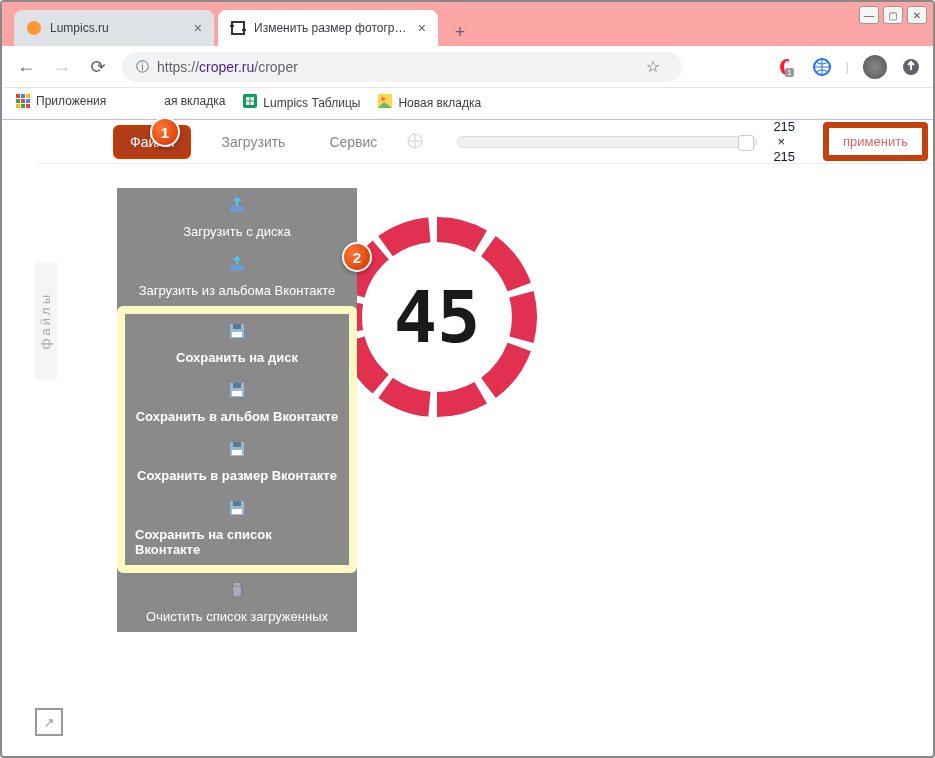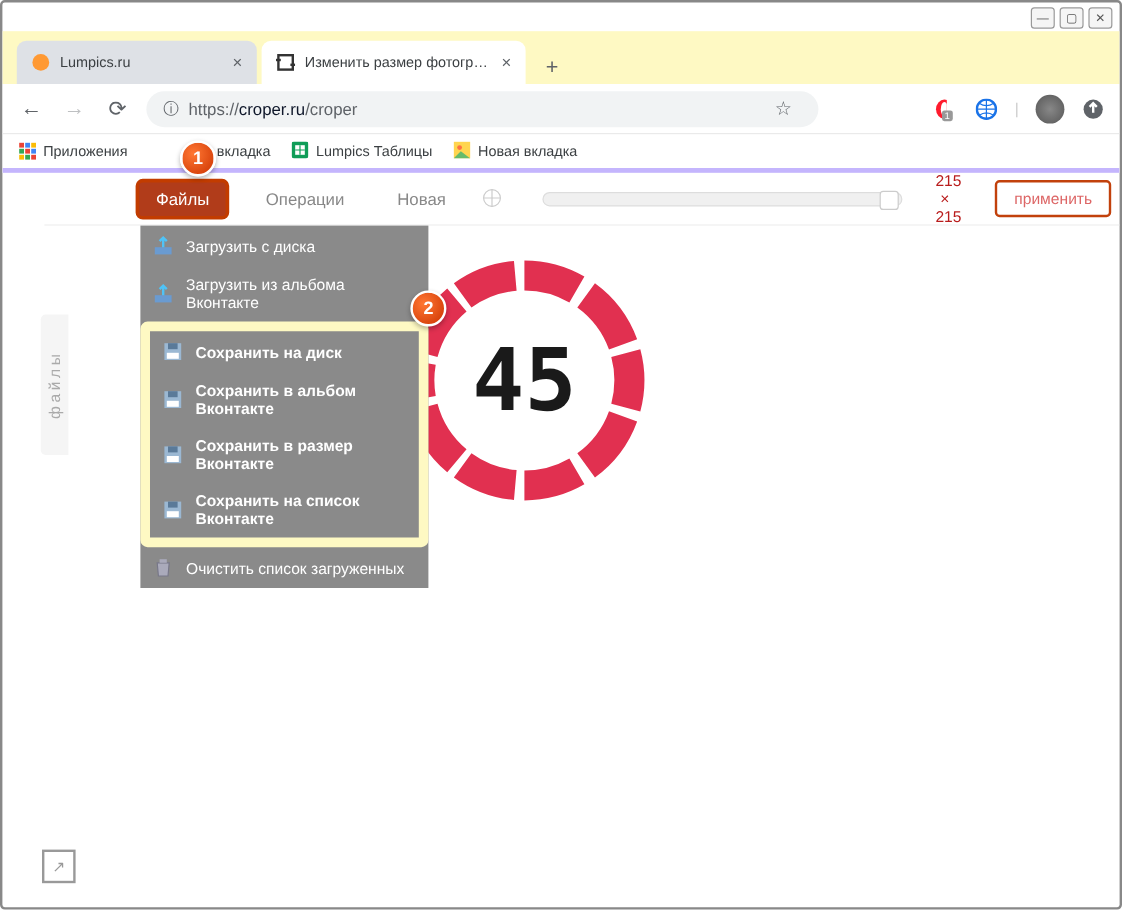--- a/index.html
+++ b/index.html
@@ -1,56 +1,56 @@
 <!DOCTYPE html>
 <html><head>
 <meta charset="utf-8">
 <style>
 * { box-sizing: border-box; margin: 0; padding: 0; }
 body { font-family: Arial, sans-serif; font-size: 13px; background: #fff; width: 935px; height: 758px; position: relative; overflow: hidden; border: 2px solid #888; border-radius: 4px; }
 .window-controls { position: absolute; top: 4px; right: 6px; display: flex; gap: 4px; z-index: 100; }
 .window-btn { width: 20px; height: 18px; border: 1px solid #999; background: #f5f5f5; border-radius: 3px; display: flex; align-items: center; justify-content: center; font-size: 10px; color: #555; }
-.tab-strip { display: flex; align-items: flex-end; padding: 8px 12px 0 12px; background: #fef9c3; height: 44px; gap: 4px; margin-top: 24px; }
+.tab-strip { display: flex; align-items: flex-end; padding: 8px 12px 0 12px; background: #fca5a5; height: 44px; gap: 4px; }
 .tab { display: flex; align-items: center; gap: 8px; padding: 8px 12px; background: #fff; border-radius: 8px 8px 0 0; min-width: 200px; max-width: 220px; height: 36px; position: relative; }
 .tab.inactive { background: #dee1e6; }
 .tab-favicon { width: 16px; height: 16px; display: flex; align-items: center; justify-content: center; }
 .tab-title { flex: 1; white-space: nowrap; overflow: hidden; text-overflow: ellipsis; color: #3c4043; font-size: 12px; }
 .tab-close { color: #5f6368; font-size: 14px; cursor: pointer; }
 .new-tab { width: 28px; height: 28px; display: flex; align-items: center; justify-content: center; color: #5f6368; font-size: 18px; margin-left: 4px; }
 .address-bar { display: flex; align-items: center; padding: 6px 12px; gap: 12px; background: #fff; border-bottom: 1px solid #e5e5e5; height: 42px; }
 .nav-btn { color: #5f6368; font-size: 18px; width: 24px; text-align: center; cursor: pointer; }
 .url-box { flex: 1; display: flex; align-items: center; gap: 8px; background: #f1f3f4; border-radius: 16px; padding: 6px 14px; height: 30px; max-width: 560px; }
 .url-text { color: #5f6368; font-size: 14px; }
-.url-text .domain { color: #0f172a; }
+.url-text .domain { color: #4c1d95; }
 .right-icons { display: flex; align-items: center; gap: 14px; margin-left: auto; }
 .ext-icon { width: 20px; height: 20px; display: flex; align-items: center; justify-content: center; }
 .avatar { width: 24px; height: 24px; border-radius: 50%; background: radial-gradient(circle, #888 0%, #555 100%); }
-.bookmarks-bar { display: flex; align-items: center; padding: 6px 14px; gap: 18px; background: #fff; border-bottom: 4px solid #c4b5fd; height: 32px; font-size: 12px; color: #3c4043; }
+.bookmarks-bar { display: flex; align-items: flex-start; padding: 6px 14px; gap: 18px; background: #fff; border-bottom: 1px solid #c4b5fd; height: 32px; font-size: 12px; color: #3c4043; }
 .bookmark { display: flex; align-items: center; gap: 6px; cursor: pointer; }
 .apps-icon { display: grid; grid-template-columns: repeat(3, 4px); gap: 1px; }
 .apps-icon span { width: 4px; height: 4px; }
 .apps-icon span:nth-child(1) { background: #ea4335; }
 .apps-icon span:nth-child(2) { background: #4285f4; }
 .apps-icon span:nth-child(3) { background: #fbbc05; }
 .apps-icon span:nth-child(4) { background: #34a853; }
 .apps-icon span:nth-child(5) { background: #ea4335; }
 .apps-icon span:nth-child(6) { background: #4285f4; }
 .apps-icon span:nth-child(7) { background: #fbbc05; }
 .apps-icon span:nth-child(8) { background: #34a853; }
 .apps-icon span:nth-child(9) { background: #ea4335; }
 .toolbar { display: flex; align-items: center; padding: 8px 60px 8px 76px; gap: 16px; height: 44px; border-bottom: 1px solid #eee; margin-left: 35px; }
 .menu-btn { padding: 6px 14px; color: #888; font-size: 14px; cursor: pointer; border-radius: 4px; }
 .menu-btn.active { background: #b13c1a; color: #fff; border: 3px solid #c23c00; border-radius: 6px; }
 .mini-icon { width: 18px; height: 18px; opacity: 0.5; }
 .slider { flex: 0 0 300px; height: 12px; background: #f0f0f0; border: 1px solid #ddd; border-radius: 6px; position: relative; margin-left: 18px; }
 .slider-thumb { position: absolute; right: 2px; top: -2px; width: 16px; height: 16px; background: #fff; border: 1px solid #ccc; border-radius: 3px; }
-.size-display { color: #b91c1c; font-size: 13px; margin-left: 12px; }
-.apply-btn { padding: 6px 14px; border: 2px solid #c2410c; background: #fff; color: #d66; border-radius: 4px; font-size: 13px; margin-left: 12px; }
+.size-display { color: #0f172a; font-size: 13px; }
+.apply-btn { padding: 6px 14px; border: 6px solid #c2410c; background: #fff; color: #d66; border-radius: 4px; font-size: 13px; margin-left: 12px; }
 .dropdown { position: absolute; left: 115px; top: 186px; background: #8a8a8a; width: 240px; z-index: 50; }
-.dropdown-item { display: flex; align-items: center; gap: 10px; padding: 8px 10px; color: #fff; font-size: 13px; cursor: pointer; }
+.dropdown-item { display: flex; align-items: center; gap: 10px; padding: 8px 10px; color: #fff; font-size: 13px; cursor: pointer; flex-direction: column; }
 .dd-icon { width: 18px; height: 18px; flex-shrink: 0; }
 .highlight-group { border: 8px solid #fef9c3; border-radius: 6px; font-weight: bold; }
 .callout { position: absolute; width: 30px; height: 30px; border-radius: 50%; background: radial-gradient(circle at 35% 35%, #ff7733, #cc3300); border: 2px solid #fff; display: flex; align-items: center; justify-content: center; color: #fff; font-weight: bold; font-size: 15px; z-index: 60; box-shadow: 0 2px 4px rgba(0,0,0,0.3); }
 .canvas-area { position: absolute; left: 320px; top: 200px; }
 .logo-45 { width: 230px; height: 230px; position: relative; }
 .side-tab { position: absolute; left: 32px; top: 260px; writing-mode: vertical-rl; transform: rotate(180deg); background: #f5f5f5; padding: 30px 4px; color: #aaa; font-size: 13px; letter-spacing: 3px; border-radius: 0 4px 4px 0; }
 .link-icon { position: absolute; left: 33px; bottom: 20px; width: 28px; height: 28px; border: 2px solid #999; display: flex; align-items: center; justify-content: center; color: #999; }
 .star-icon { color: #5f6368; font-size: 16px; margin-left: auto; margin-right: 8px; }
 </style>
 </head>
@@ -154,22 +154,22 @@
           <rect width="14" height="14" fill="#ffd54f"></rect>
           <circle cx="5" cy="5" r="2" fill="#ff7043"></circle>
           <path d="M0 14 L6 8 L14 14 Z" fill="#66bb6a"></path>
         </svg></span>
     <span>Новая вкладка</span>
   </div>
 </div>
 
 <div class="toolbar">
   <span class="menu-btn active">Файлы</span>
-  <span class="menu-btn">Операции</span>
-  <span class="menu-btn">Новая</span>
+  <span class="menu-btn">Загрузить</span>
+  <span class="menu-btn">Сервис</span>
   <span class="mini-icon"><svg width="16" height="16">
         <circle cx="8" cy="8" r="7" fill="none" stroke="#999"></circle>
         <path d="M1 8 H15 M8 1 V15" stroke="#999"></path>
       </svg></span>
   <div class="slider">
       <div class="slider-thumb"></div>
     </div>
   <span class="size-display">
     <span>215</span>
     <span style="margin:0 4px">×</span>

